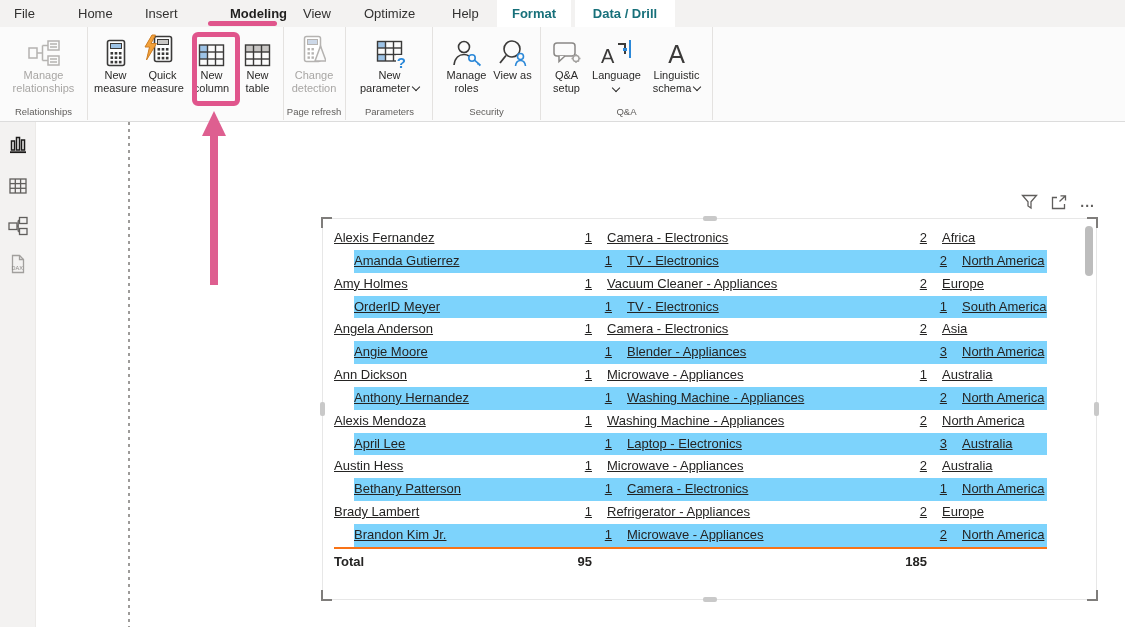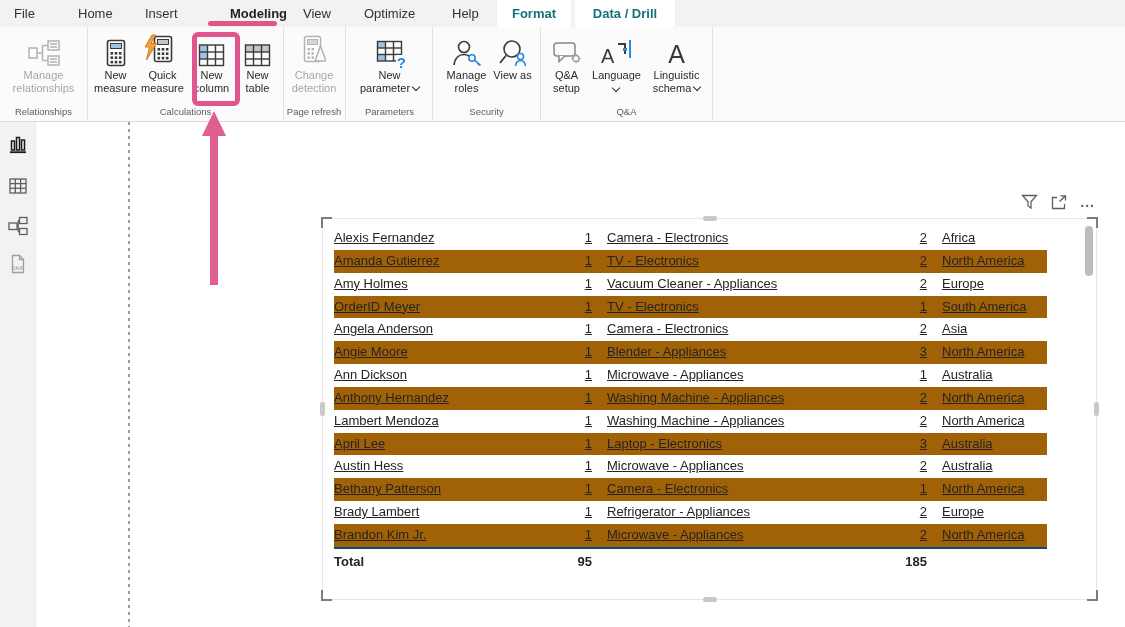--- a/index.html
+++ b/index.html
@@ -70,22 +70,22 @@
   .h-top{left:50%;margin-left:-7px;top:-3px;width:14px;height:5px;}
   .h-bottom{left:50%;margin-left:-7px;bottom:-3px;width:14px;height:5px;}
   .h-left{top:50%;margin-top:-7px;left:-3px;width:5px;height:14px;}
   .h-right{top:50%;margin-top:-7px;right:-3px;width:5px;height:14px;}
   .vscroll{position:absolute;right:3px;top:7px;width:8px;height:50px;background:#bdbdbd;border-radius:4px;}
 
   .tablewrap{position:absolute;left:11px;top:8px;width:713px;}
   .tgrid{display:grid;grid-template-columns:141px 120px 240px 95px 117px;}
   .thead{height:26px;align-items:center;font-size:13px;color:#3a3938;border-bottom:2px solid #1487e8;}
   .trow{height:22.85px;line-height:22.85px;font-size:13px;color:#252423;text-decoration:underline;}
-  .trow.alt{background:#a16207;}
-  .tfoot{height:25px;line-height:25px;border-top:2px solid #0c4a6e;font-weight:700;font-size:13px;color:#252423;}
+  .trow.alt{background:#7dd3fc;margin-left:20px;}
+  .tfoot{height:25px;line-height:25px;border-top:2px solid #f97316;font-weight:700;font-size:13px;color:#252423;}
   .cell{overflow:hidden;white-space:nowrap;}
   .a-r{text-align:right;padding-right:3px;}
   .pl{padding-left:12px;}
 </style>
 </head>
 <body>
 
 <div class="tabbar">
   <span class="tab t-file">File</span>
   <span class="tab t-home">Home</span>
@@ -194,21 +194,20 @@
               <line x1="9.5" y1="2" x2="9.5" y2="22.5"></line>
                 <line x1="17.5" y1="2" x2="17.5" y2="22.5"></line>
               <line x1="1.5" y1="9" x2="25.5" y2="9"></line>
                 <line x1="1.5" y1="16" x2="25.5" y2="16"></line>
             </g>
           </svg>
         </div>
         <div class="rlabel">New table</div>
       </div>
     </div>
-    <div class="rg-label">Calculations</div>
   </div>
 
   <div class="rgroup g-page">
     <div class="rg-buttons">
       <div class="rbtn w58 disabled">
         <div class="icon-slot">
           <div class="qcalc">
             <svg width="24" height="28" viewBox="0 0 24 28">
               <rect x="2.5" y="1.5" width="16" height="25" rx="2" fill="#fff" stroke="#b5b3b1" stroke-width="1.5"></rect>
               <rect x="5.5" y="4.5" width="10" height="5" fill="#ccd8e8" stroke="#b5b3b1" stroke-width="1"></rect>
@@ -443,21 +442,21 @@
           <div class="cell pl">Australia</div>
         </div>
         <div class="tgrid trow alt">
           <div class="cell">Anthony Hernandez</div>
           <div class="cell a-r">1</div>
           <div class="cell pl">Washing Machine - Appliances</div>
           <div class="cell a-r">2</div>
           <div class="cell pl">North America</div>
         </div>
         <div class="tgrid trow">
-          <div class="cell">Lambert Mendoza</div>
+          <div class="cell">Alexis Mendoza</div>
           <div class="cell a-r">1</div>
           <div class="cell pl">Washing Machine - Appliances</div>
           <div class="cell a-r">2</div>
           <div class="cell pl">North America</div>
         </div>
         <div class="tgrid trow alt">
           <div class="cell">April Lee</div>
           <div class="cell a-r">1</div>
           <div class="cell pl">Laptop - Electronics</div>
           <div class="cell a-r">3</div>

